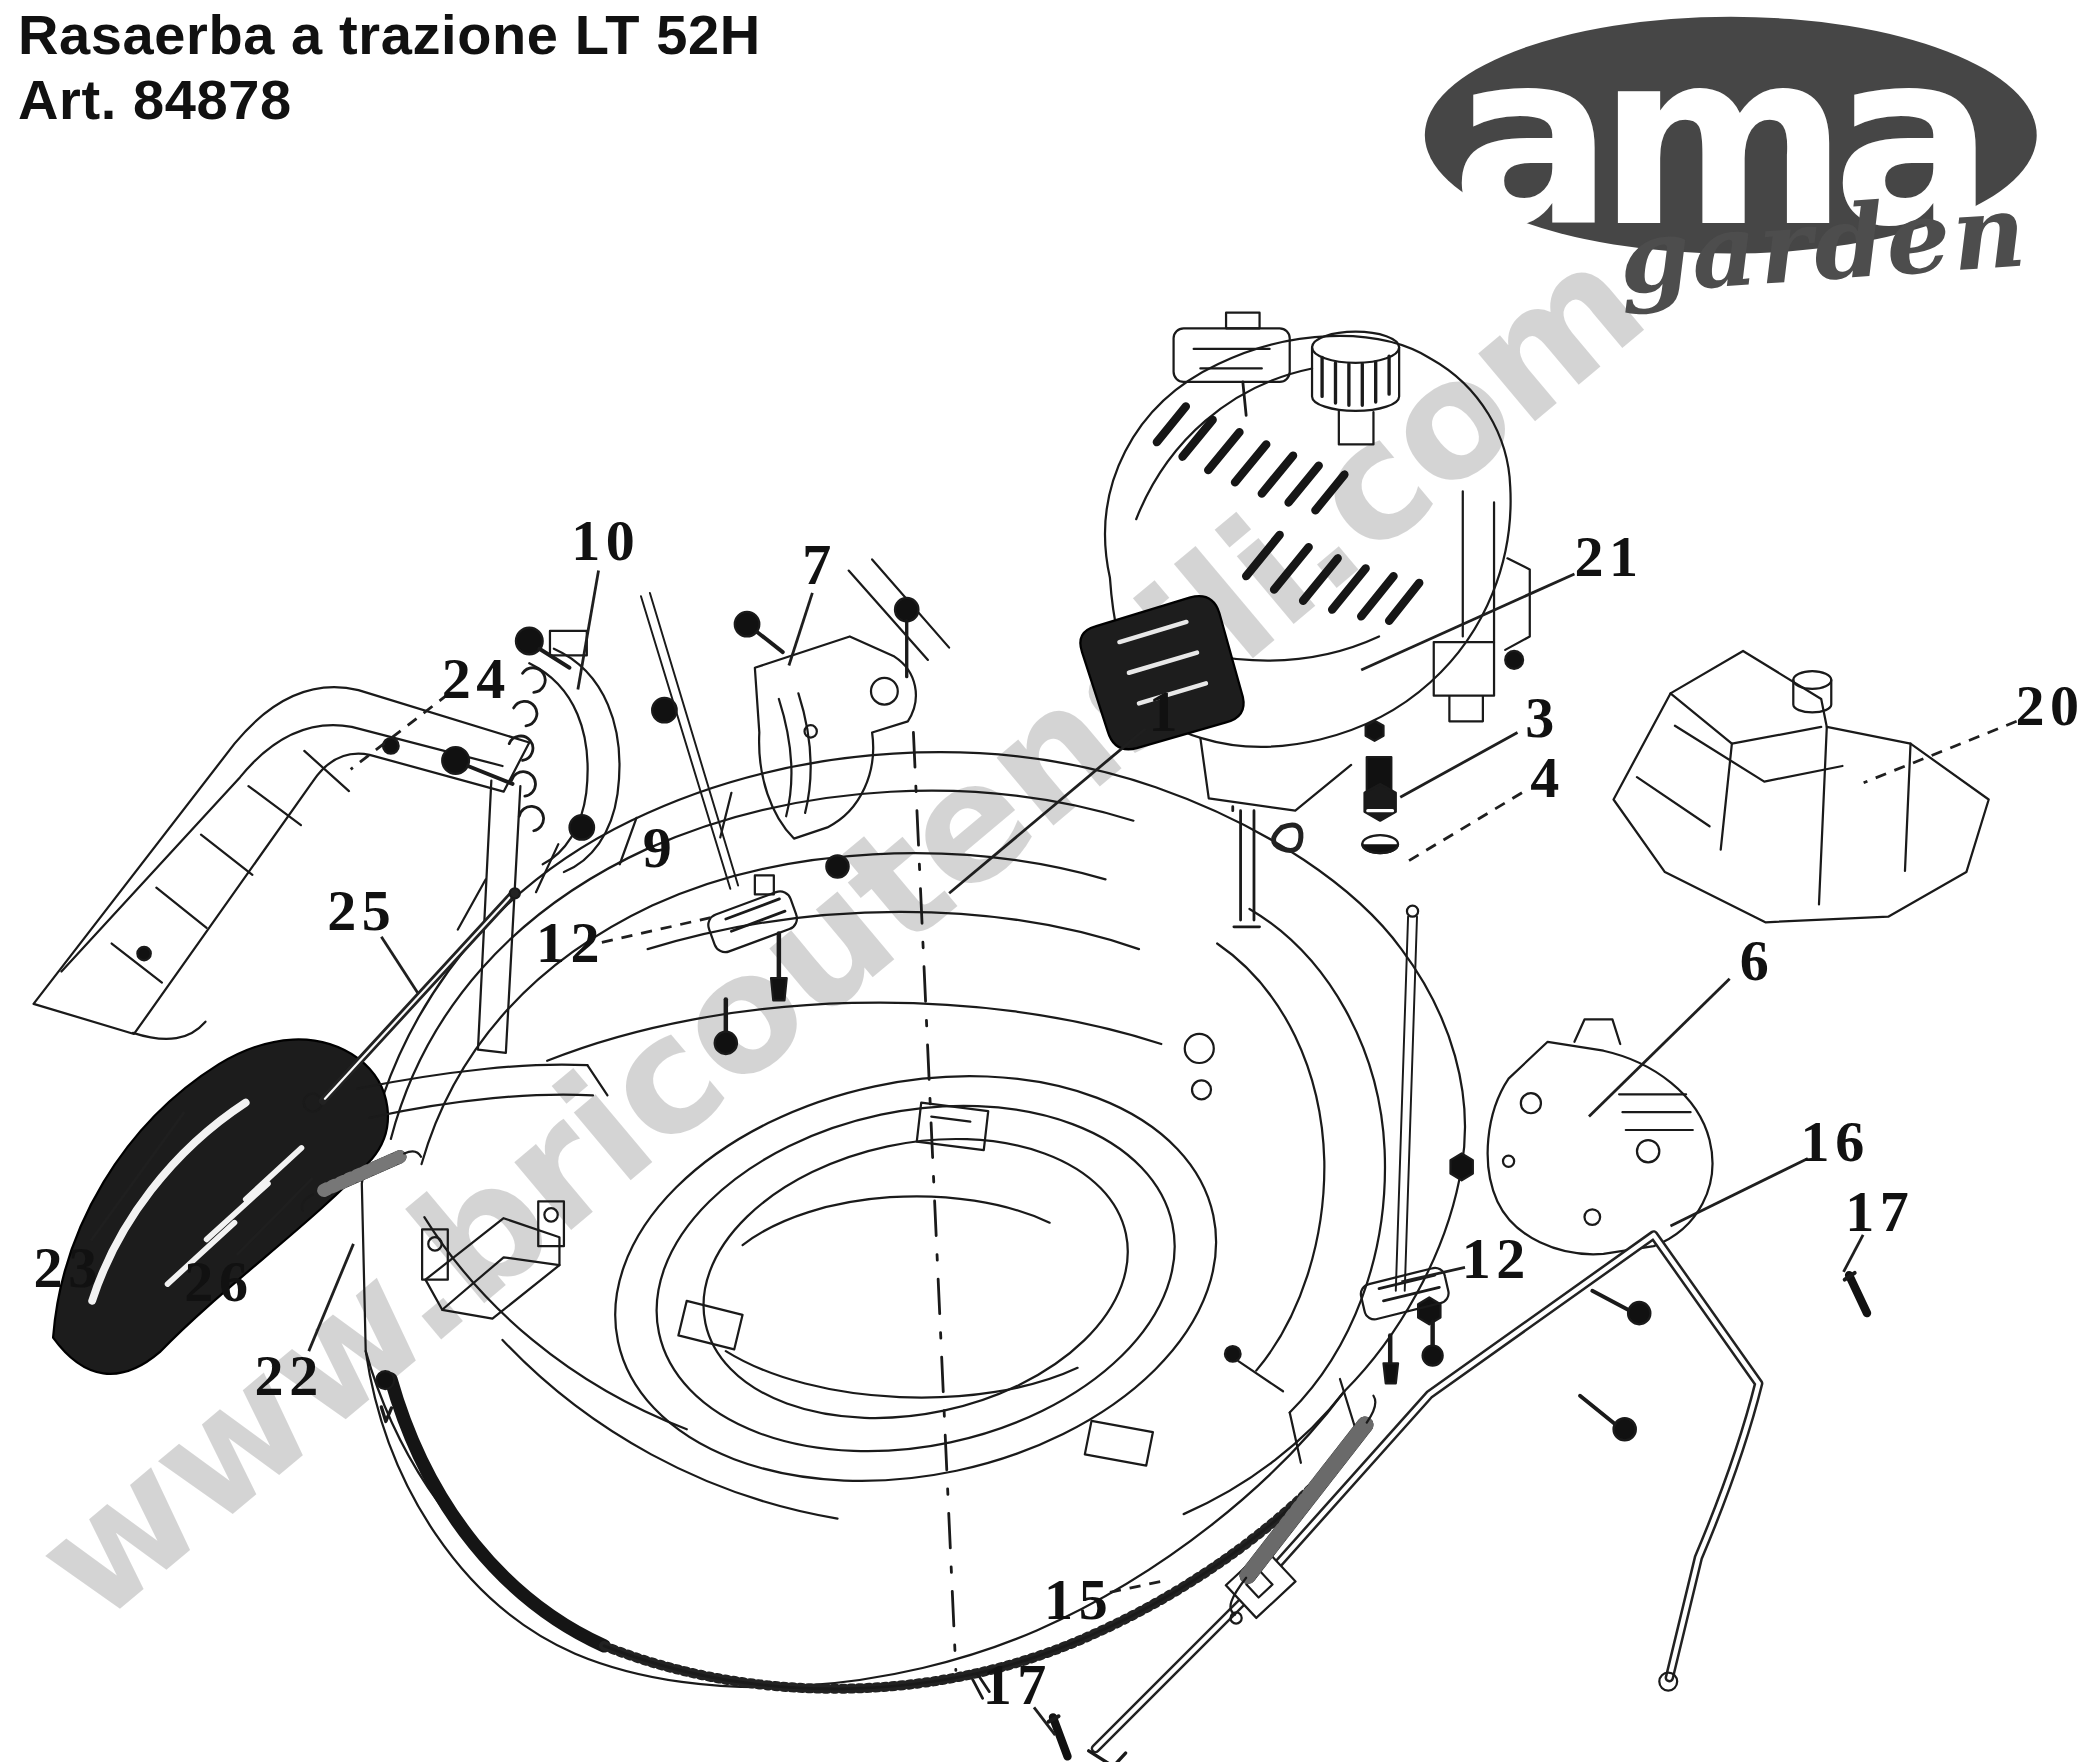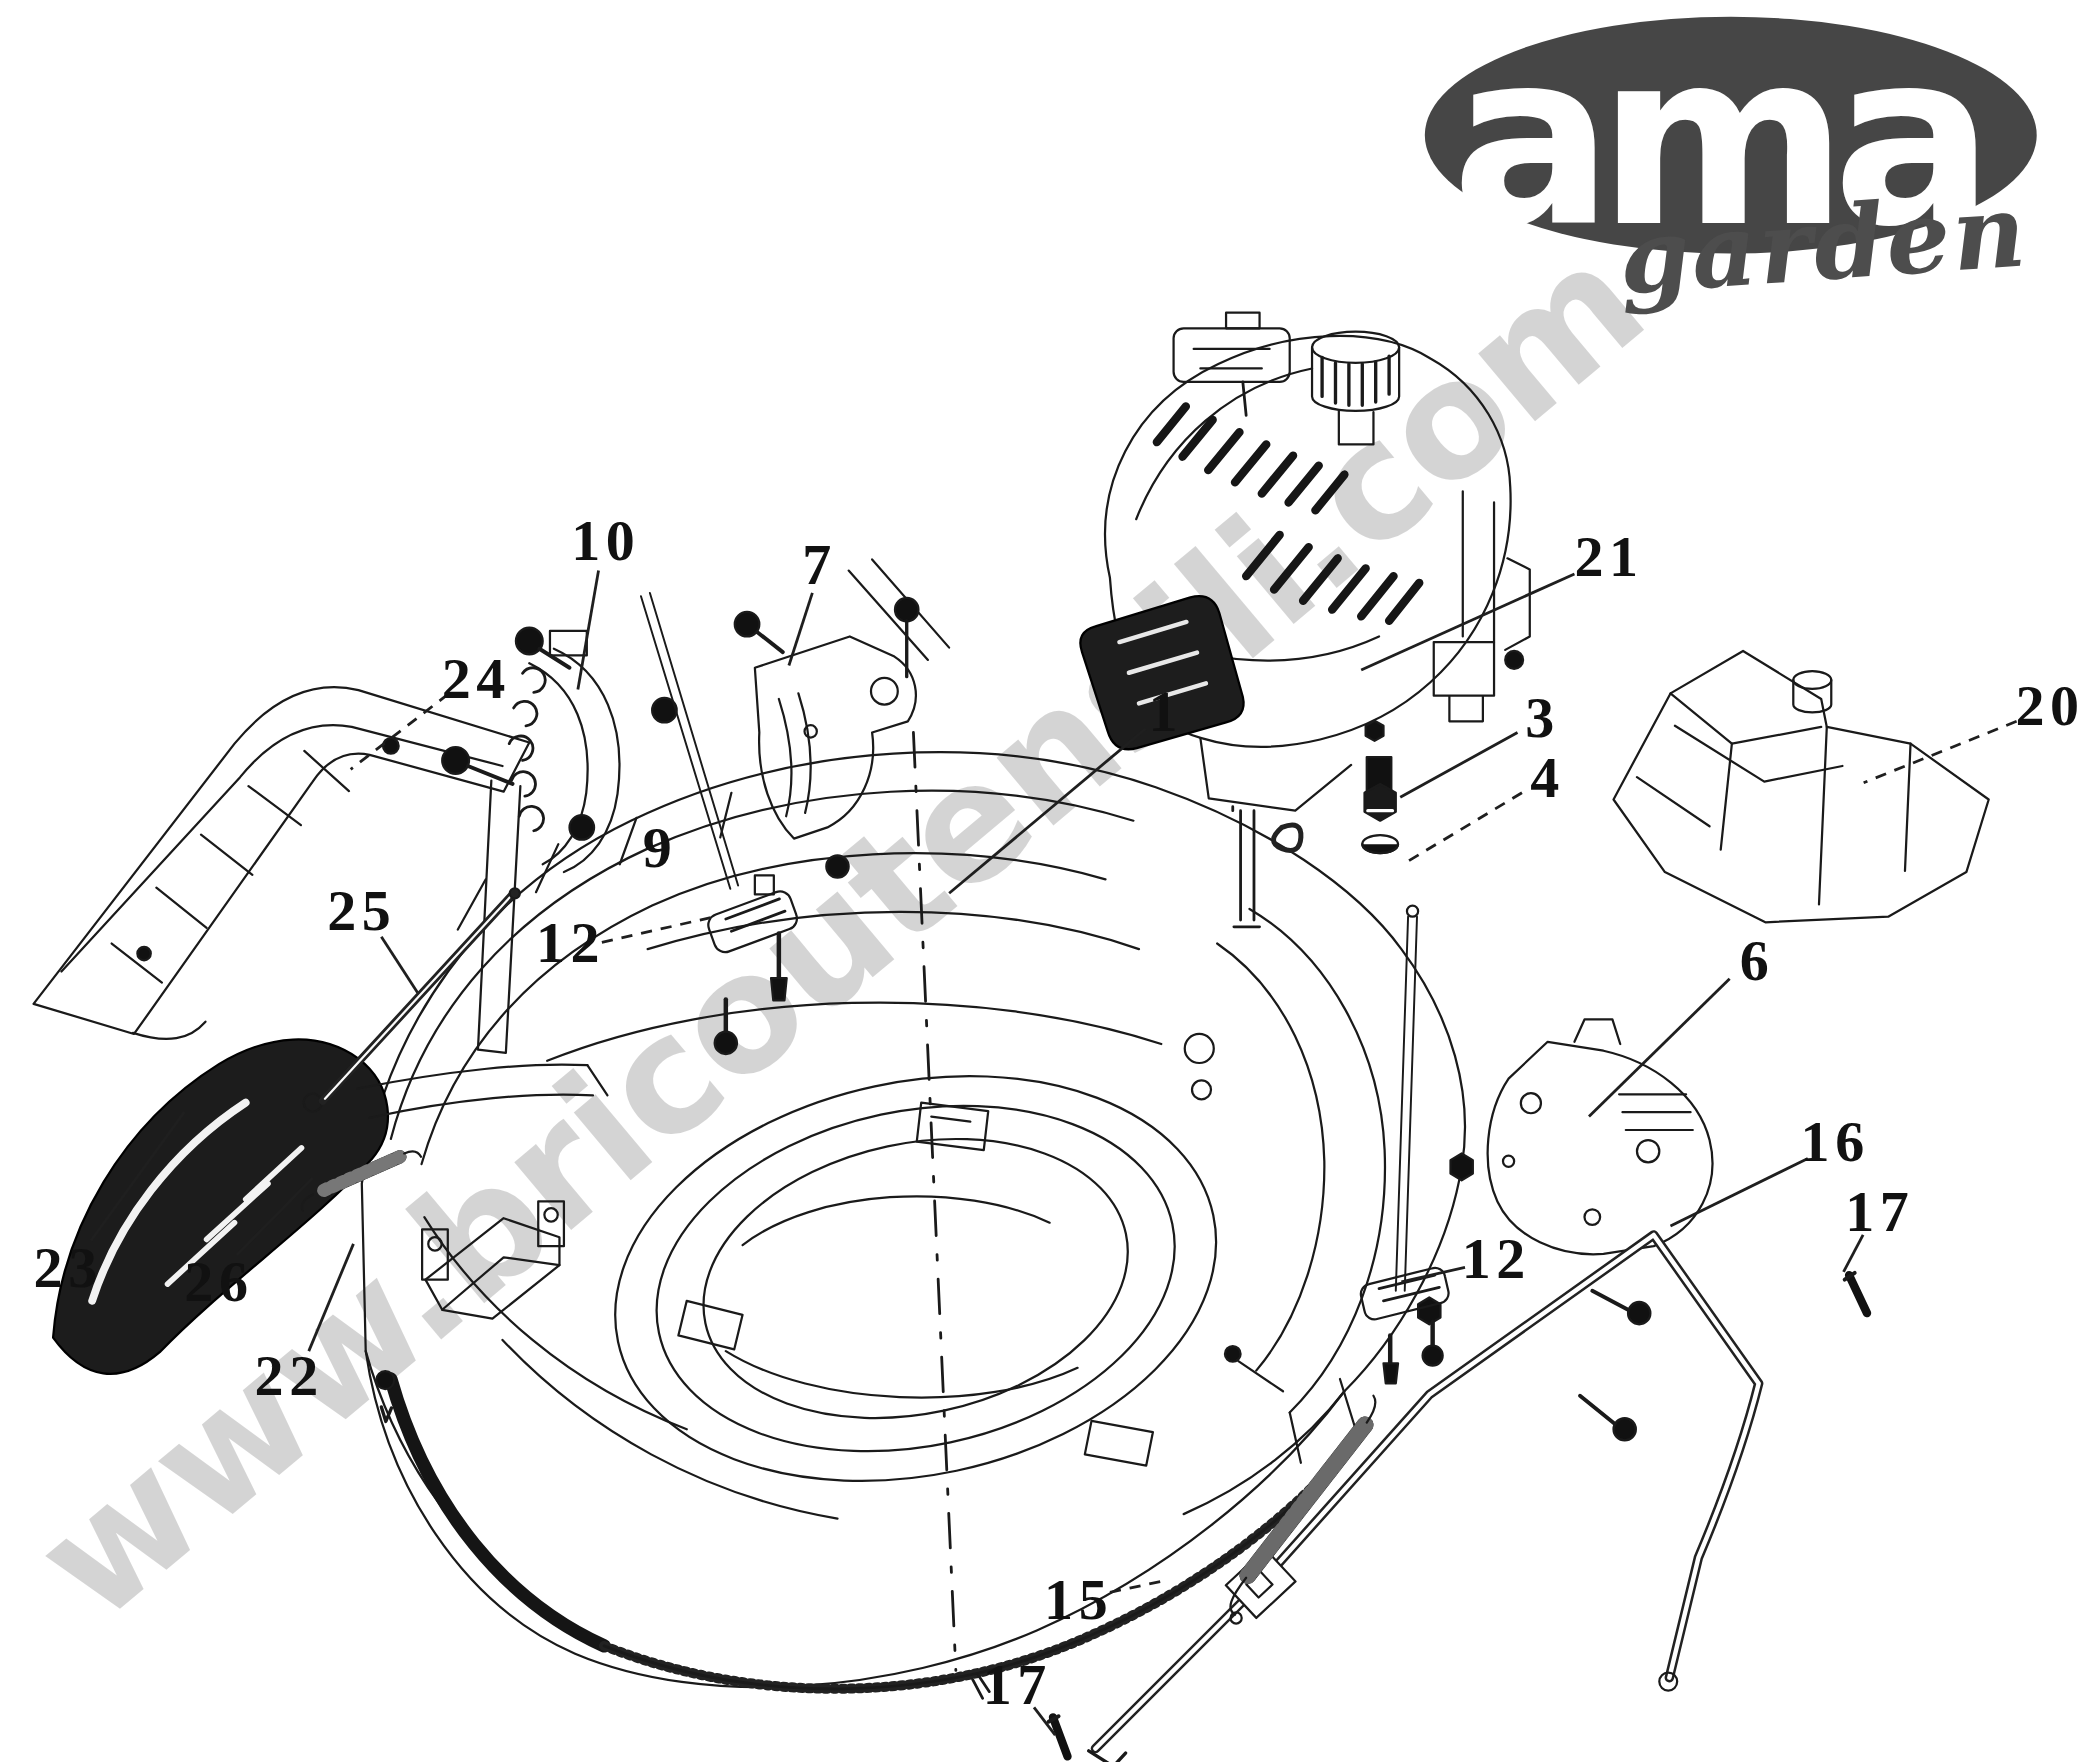--- a/index.html
+++ b/index.html
@@ -305,20 +305,22 @@
         <line x1="2624" y1="2270" x2="2510" y2="2296" stroke="#1f1f1f" stroke-width="5"></line>
         <text x="2680" y="2289.44" text-anchor="middle" font-family="&quot;Liberation Serif&quot;, serif" font-weight="bold" font-size="104" letter-spacing="10" fill="#111">12</text>
         <line x1="1988" y1="2852" x2="2082" y2="2832" stroke="#1f1f1f" stroke-width="5" stroke-dasharray="20 16"></line>
         <text x="1932" y="2899.44" text-anchor="middle" font-family="&quot;Liberation Serif&quot;, serif" font-weight="bold" font-size="104" letter-spacing="10" fill="#111">15</text>
         <line x1="1852" y1="3058" x2="1890" y2="3108" stroke="#1f1f1f" stroke-width="5"></line>
         <text x="1822" y="3052.44" text-anchor="middle" font-family="&quot;Liberation Serif&quot;, serif" font-weight="bold" font-size="104" letter-spacing="10" fill="#111">17</text>
       </g>
   </svg>
 
   <div id="title-block">
+    <div>Rasaerba a trazione LT 52H</div>
+    <div>Art. 84878</div>
   </div>
 
   <svg width="2087" height="1762" viewBox="0 0 3738 3156" style="pointer-events:none">
     <ellipse cx="3100" cy="242" rx="548" ry="212" fill="#464646"></ellipse>
     <text x="3072" y="400" text-anchor="middle" font-family="DejaVu Sans, sans-serif" font-weight="bold" font-size="430" letter-spacing="-28" fill="#ffffff">ama</text>
     <text x="3270" y="500" text-anchor="middle" transform="rotate(-4 3270 500)" font-family="DejaVu Serif, serif" font-style="italic" font-weight="bold" font-size="180" letter-spacing="4" fill="#4d4d4d">garden</text>
   </svg>
 </div>
 
 

